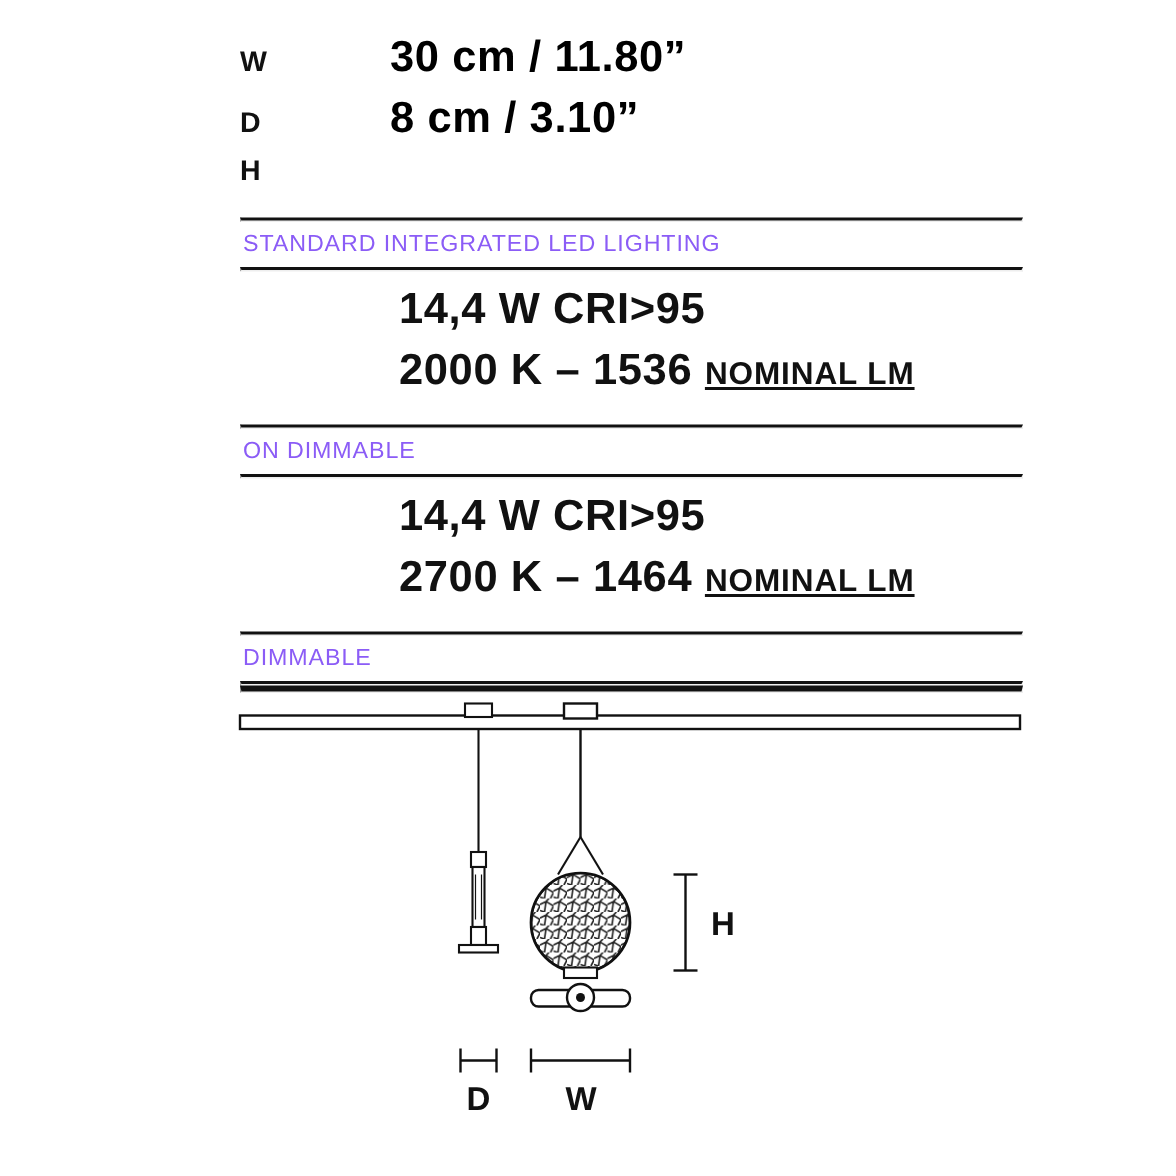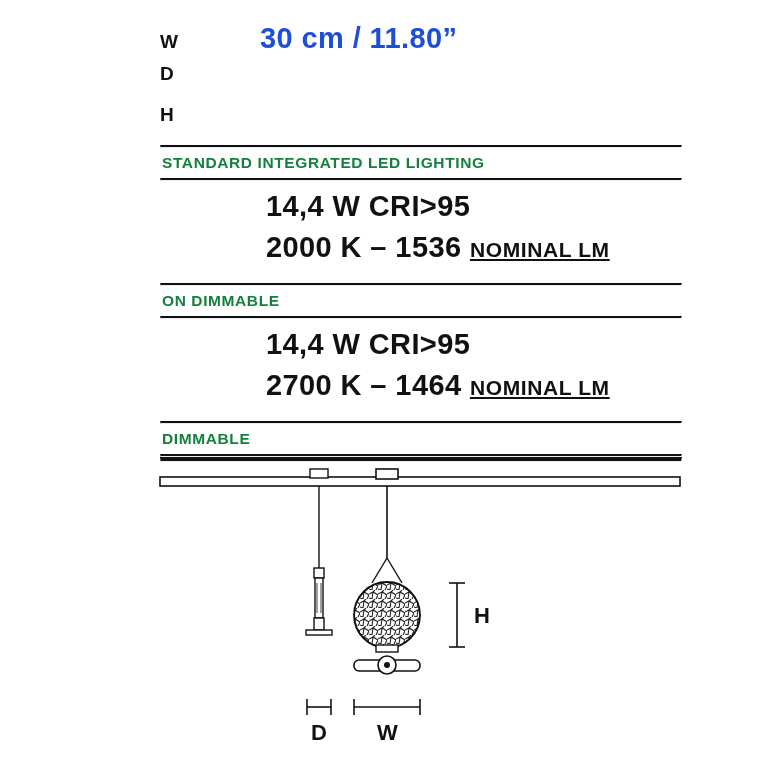--- a/index.html
+++ b/index.html
@@ -38,39 +38,39 @@
     width: 100px;
     font-size: 19px;
     font-weight: bold;
     letter-spacing: 0.3px;
     color: #111;
   }
   .dim-value {
     font-size: 29px;
     font-weight: bold;
     letter-spacing: 0.4px;
-    color: #1d4ed8;
+    color: #000000;
     white-space: nowrap;
   }
 
   .rule {
     border-top: 2px solid #111;
     width: 520px;
     margin: 0;
   }
   .rule.thick {
     border-top: 4px solid #111;
   }
 
   .sec-head {
     font-size: 15.5px;
-    font-weight: bold;
+    font-weight: normal;
     letter-spacing: 0.6px;
     padding: 6px 0 6px 2px;
-    color: #15803d;
+    color: #8b5cf6;
   }
 
   .sec-body {
     padding: 6px 0 14px 0;
   }
   .sec-line {
     font-size: 29px;
     font-weight: bold;
     letter-spacing: 0.4px;
     padding-left: 106px;
@@ -101,20 +101,21 @@
 
   <div class="spec">
 
     <div class="dim-row">
       <div class="dim-label">W</div>
       <div class="dim-value">30 cm / 11.80”</div>
     </div>
 
     <div class="dim-row">
       <div class="dim-label">D</div>
+      <div class="dim-value">8 cm / 3.10”</div>
     </div>
 
     <div class="dim-row">
       <div class="dim-label">H</div>
     </div>
 
     <hr class="rule">
     <div class="sec-head">STANDARD INTEGRATED LED LIGHTING</div>
     <hr class="rule">
     <div class="sec-body">

